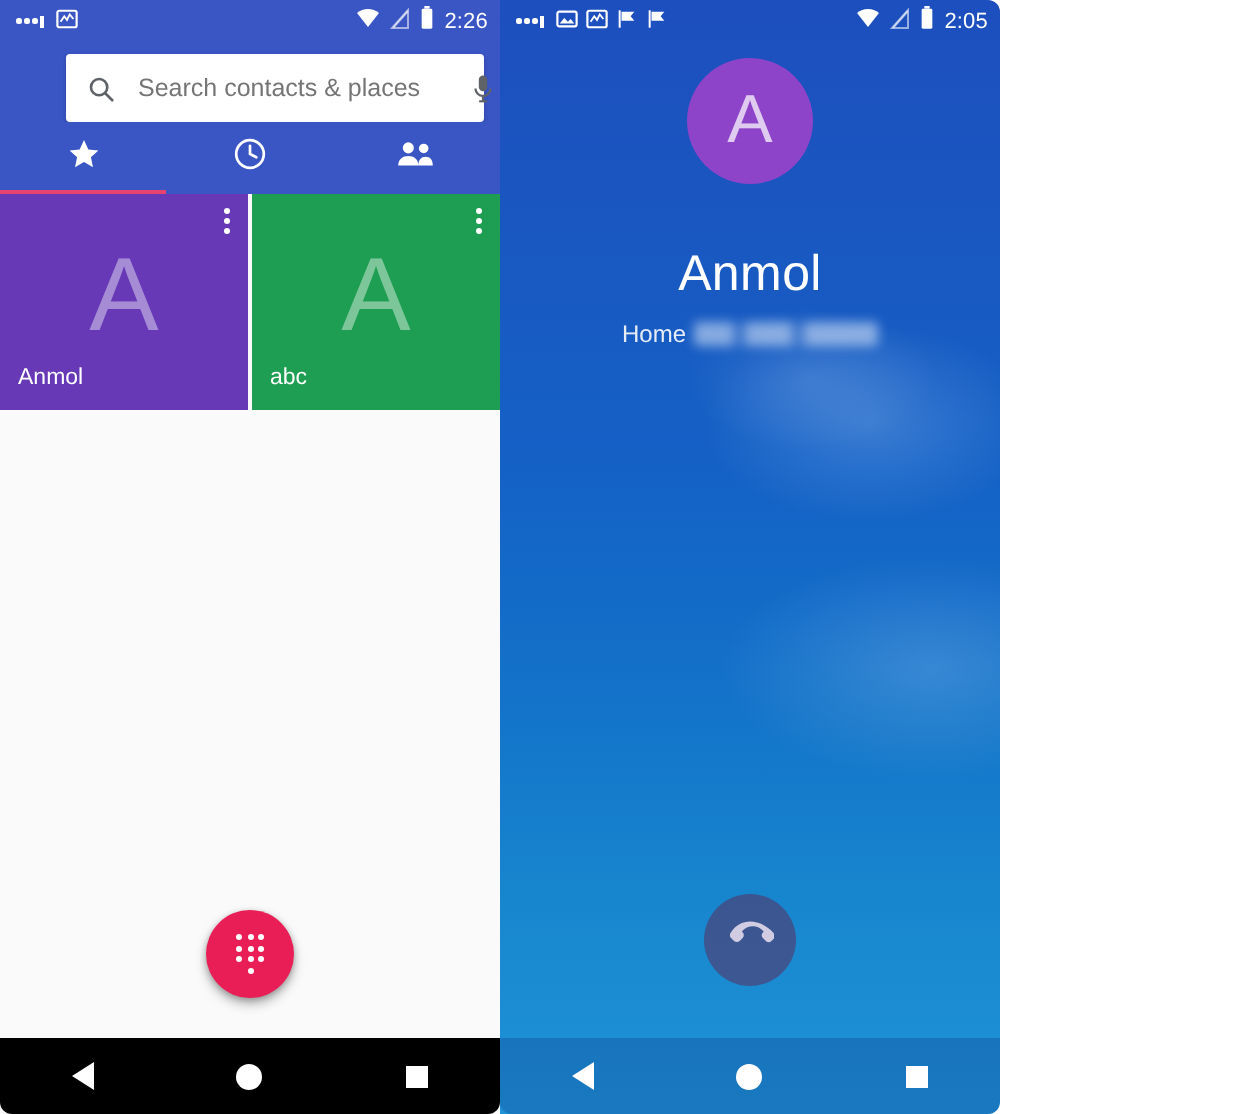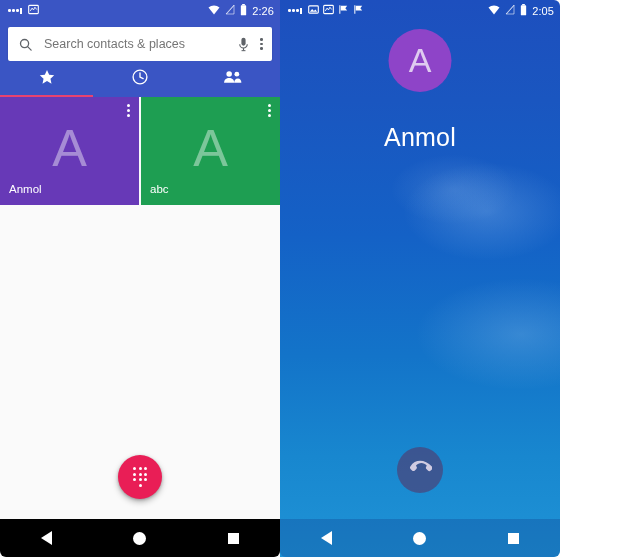--- a/index.html
+++ b/index.html
@@ -4,21 +4,21 @@
 <style>
   * { box-sizing: border-box; margin: 0; padding: 0; }
   html, body {
     width: 630px; height: 557px;
     background: #ffffff;
     font-family: "Liberation Sans", sans-serif;
     overflow: hidden;
   }
   .screens {
     display: flex;
-    width: 560px; height: 557px;
+    width: 500px; height: 557px;
   }
   .phone {
     position: relative;
     width: 315px; height: 557px;
     overflow: hidden;
   }
   .phone.left { background: #fafafa; }
 
   
   .statusbar {
@@ -51,20 +51,21 @@
   
   .appbar { background: #3a55c4; padding: 6px 8px 0; position: relative; z-index: 4; }
   .searchbar {
     height: 34px;
     background: #ffffff;
     border-radius: 2px;
     display: flex;
     align-items: center;
     padding: 0 6px 0 10px;
     box-shadow: 0 1px 2px rgba(0,0,0,.2);
+    margin-left: 25px;
   }
   .search-icon { flex: 0 0 auto; display: flex; }
   .search-input {
     flex: 1 1 auto;
     border: none; outline: none;
     font-family: "Liberation Sans", sans-serif;
     font-size: 12.5px;
     color: #5f6368;
     background: transparent;
     padding-left: 11px;
@@ -463,20 +464,24 @@
         <span class="clock-text">2:05</span>
       </div>
     </div>
 
     <div class="call-avatar">
       <span class="call-avatar-letter">A</span>
     </div>
 
     <div class="call-name">Anmol</div>
 
+    <div class="call-sub">
+      <span>Home</span>
+      <span class="blurred-number"></span>
+    </div>
 
     <div class="end-call-btn">
       <span>
         <svg width="24" height="24" viewBox="0 0 24 24">
           <g transform="rotate(135 12 12)">
             <path d="M6.2 2.6 c1.1 0 2 .9 2 2 v2.1 c0 1.1-.9 2-2 2 H5.6 c-.5 4.6 3.1 8.2 7.7 7.8 v-.6 c0-1.1 .9-2 2-2 h2.1 c1.1 0 2 .9 2 2 v2.1 c0 1.1-.9 2-2 2 C9.1 21.9 2.1 14.9 2.6 4.6 c0-1.1 .9-2 2-2 Z" fill="rgba(235,225,240,.85)"></path>
           </g>
         </svg>
       </span>
     </div>

